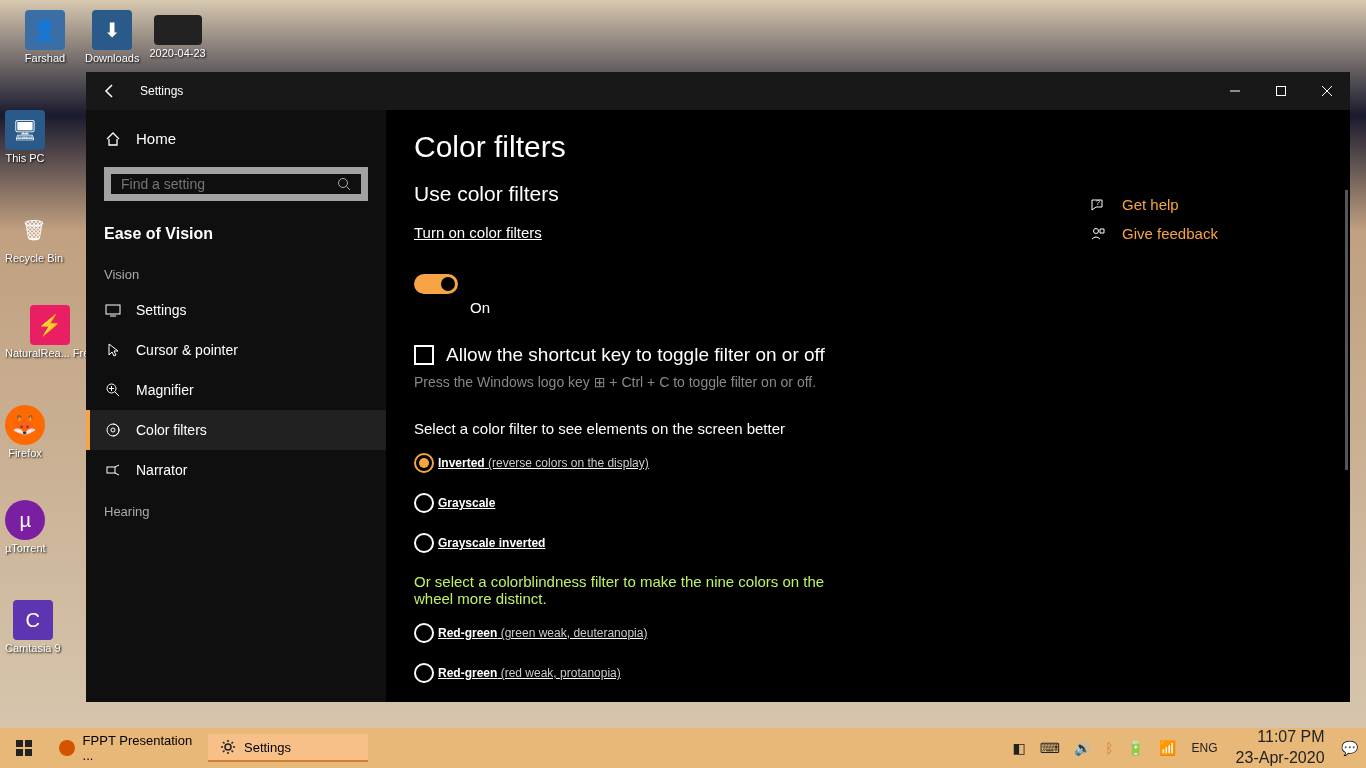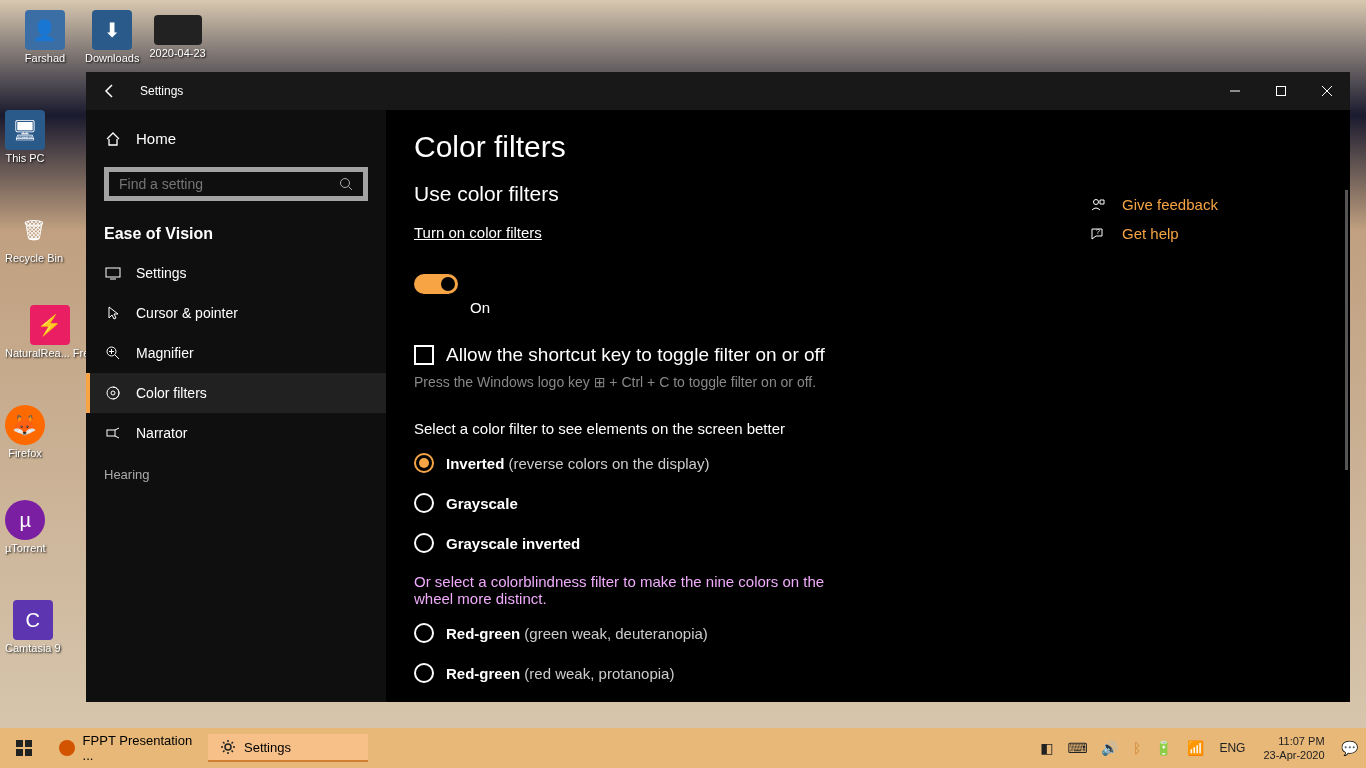--- a/index.html
+++ b/index.html
@@ -19,21 +19,21 @@
 .titlebar .win-controls { margin-left: auto; display: flex; }
 .titlebar .win-btn { width: 46px; height: 38px; display: flex; align-items: center; justify-content: center; cursor: pointer; font-size: 12px; }
 
 .window-body { flex: 1; display: flex; min-height: 0; }
 
 
 .sidebar { width: 300px; background: rgba(30,30,30,0.5); padding-top: 10px; display: flex; flex-direction: column; overflow: hidden; }
 .sidebar .home-row { display: flex; align-items: center; padding: 10px 18px; cursor: pointer; }
 .sidebar .home-row .home-icon { width: 18px; display: flex; align-items: center; justify-content: center; }
 .sidebar .home-row .home-label { margin-left: 14px; font-size: 15px; }
-.search-box { margin: 10px 18px; height: 34px; border: 5px solid #a3a3a3; display: flex; align-items: center; padding: 0 10px; }
+.search-box { margin: 10px 18px; height: 34px; border: 7px solid #a3a3a3; display: flex; align-items: center; padding: 0 10px; }
 .search-box input { flex: 1; background: transparent; border: none; color: #fff; font-size: 14px; outline: none; }
 .search-box .search-icon { color: #aaa; font-size: 14px; }
 .sidebar .category { padding: 14px 18px 10px; font-size: 16px; font-weight: 600; }
 .sidebar .section-label { padding: 14px 18px 8px; font-size: 13px; color: #aaa; }
 .sidebar .nav-item { display: flex; align-items: center; padding: 12px 18px; cursor: pointer; font-size: 14px; position: relative; }
 .sidebar .nav-item.active { background: rgba(255,255,255,0.08); }
 .sidebar .nav-item.active::before { content: ""; position: absolute; left: 0; top: 0; bottom: 0; width: 4px; background: #f7a544; }
 .sidebar .nav-item .nav-icon { width: 18px; display: flex; align-items: center; justify-content: center; color: #fff; }
 .sidebar .nav-item .nav-label { margin-left: 14px; }
 
@@ -49,39 +49,39 @@
 .toggle-state { margin-left: 12px; font-size: 15px; margin-top: 48px; }
 .checkbox-row { display: flex; align-items: center; margin-bottom: 8px; }
 .checkbox { width: 20px; height: 20px; border: 2px solid #fff; cursor: pointer; }
 .checkbox-label { margin-left: 12px; font-size: 19px; }
 .hint { color: #888; font-size: 14px; margin-bottom: 30px; }
 .section-text { font-size: 15px; margin-bottom: 16px; }
 .radio-row { display: flex; align-items: center; margin-bottom: 20px; cursor: pointer; }
 .radio { width: 20px; height: 20px; border: 2px solid #fff; border-radius: 50%; position: relative; flex-shrink: 0; }
 .radio.selected { border-color: #f7a544; }
 .radio.selected::after { content: ""; position: absolute; left: 3px; top: 3px; width: 10px; height: 10px; border-radius: 50%; background: #f7a544; }
-.radio-label { margin-left: 12px; font-size: 15px; font-weight: 600; }
+.radio-label { margin-left: 4px; font-size: 12px; font-weight: 600; text-decoration: underline; }
 .radio-desc { font-weight: 400; color: #ccc; }
-.colorblind-text { font-size: 15px; color: #f0abfc; margin-bottom: 16px; max-width: 430px; }
+.colorblind-text { font-size: 15px; color: #bef264; margin-bottom: 16px; max-width: 430px; }
 
 .side-col { width: 260px; padding-top: 86px; }
 .side-link { display: flex; align-items: center; color: #f7a544; font-size: 15px; margin-bottom: 12px; cursor: pointer; }
 .side-link .link-icon { width: 20px; margin-right: 12px; color: #fff; }
 .scrollbar { position: absolute; right: 2px; top: 80px; width: 3px; height: 280px; background: #555; }
 
 
 .taskbar { position: absolute; left: 0; right: 0; bottom: 0; height: 40px; background: #e8b878; display: flex; align-items: center; }
 .taskbar .start-btn { width: 48px; height: 40px; display: flex; align-items: center; justify-content: center; cursor: pointer; }
 .taskbar .task-item { height: 28px; display: flex; align-items: center; padding: 0 10px; cursor: pointer; font-size: 13px; color: #000; gap: 6px; }
 .taskbar .task-item.active { background: #f7c088; border-bottom: 2px solid #d08030; }
 .taskbar .task-icon { width: 20px; height: 20px; display: flex; align-items: center; justify-content: center; }
 .taskbar .tray { margin-left: auto; display: flex; align-items: center; height: 40px; }
 .taskbar .tray-icon { padding: 0 7px; font-size: 14px; color: #222; cursor: pointer; }
 .taskbar .lang { font-size: 12px; color: #222; padding: 0 8px; }
-.taskbar .clock { padding: 0 10px; text-align: right; font-size: 11px; color: #222; line-height: 1.3; }
+.taskbar .clock { padding: 0 10px; text-align: right; font-size: 16px; color: #222; line-height: 1.3; }
 
 svg { display: block; }
 </style>
 </head>
 <body>
 
 <div class="desktop-icons" style="left:5px;">
   <div class="desktop-icon">
     <div class="icon-img" style="background:#3a6ea5;">👤</div>
     <div class="icon-label">Farshad</div>
@@ -165,20 +165,21 @@
       <div class="search-box">
         <input placeholder="Find a setting" style="">
         <span class="search-icon">
           <svg width="14" height="14" viewBox="0 0 14 14">
               <circle cx="6" cy="6" r="4.5" stroke="#aaa" fill="none"></circle>
               <line x1="9.5" y1="9.5" x2="13" y2="13" stroke="#aaa"></line>
             </svg>
         </span>
       </div>
       <div class="category">Ease of Vision</div>
+      <div class="section-label">Vision</div>
 
       <div class="nav-item">
         <span class="nav-icon">
             <svg width="16" height="16" viewBox="0 0 16 16">
               <rect x="1" y="3" width="14" height="9" stroke="#fff" fill="none"></rect>
               <line x1="5" y1="14" x2="11" y2="14" stroke="#fff"></line>
             </svg>
           </span>
         <span class="nav-label">Settings</span>
       </div>
@@ -265,35 +266,35 @@
         <div class="radio-row">
           <div class="radio"></div>
           <div class="radio-label"><span>Red-green</span><span class="radio-desc"> (red weak, protanopia)</span></div>
         </div>
       </div>
 
       <div class="side-col">
         <div class="side-link">
           <span class="link-icon">
               <svg width="16" height="16" viewBox="0 0 16 16">
+                <path d="M2 3 h10 v7 h-6 l-4 3 z" stroke="#fff" fill="none"></path>
+                <text x="6" y="8" font-size="7" fill="#fff">?</text>
+              </svg>
+            </span>
+          <span>Get help</span>
+        </div>
+        <div class="side-link">
+          <span class="link-icon">
+              <svg width="16" height="16" viewBox="0 0 16 16">
                 <circle cx="6" cy="5" r="2.5" stroke="#fff" fill="none"></circle>
                 <path d="M2 13 q4 -4 8 0" stroke="#fff" fill="none"></path>
                 <path d="M10 3 h4 v4 h-4 z" stroke="#fff" fill="none"></path>
               </svg>
             </span>
           <span>Give feedback</span>
-        </div>
-        <div class="side-link">
-          <span class="link-icon">
-              <svg width="16" height="16" viewBox="0 0 16 16">
-                <path d="M2 3 h10 v7 h-6 l-4 3 z" stroke="#fff" fill="none"></path>
-                <text x="6" y="8" font-size="7" fill="#fff">?</text>
-              </svg>
-            </span>
-          <span>Get help</span>
         </div>
       </div>
       <div class="scrollbar"></div>
     </div>
   </div>
 </div>
 
 <div class="taskbar">
   <div class="start-btn">
     <svg width="16" height="16" viewBox="0 0 16 16">

